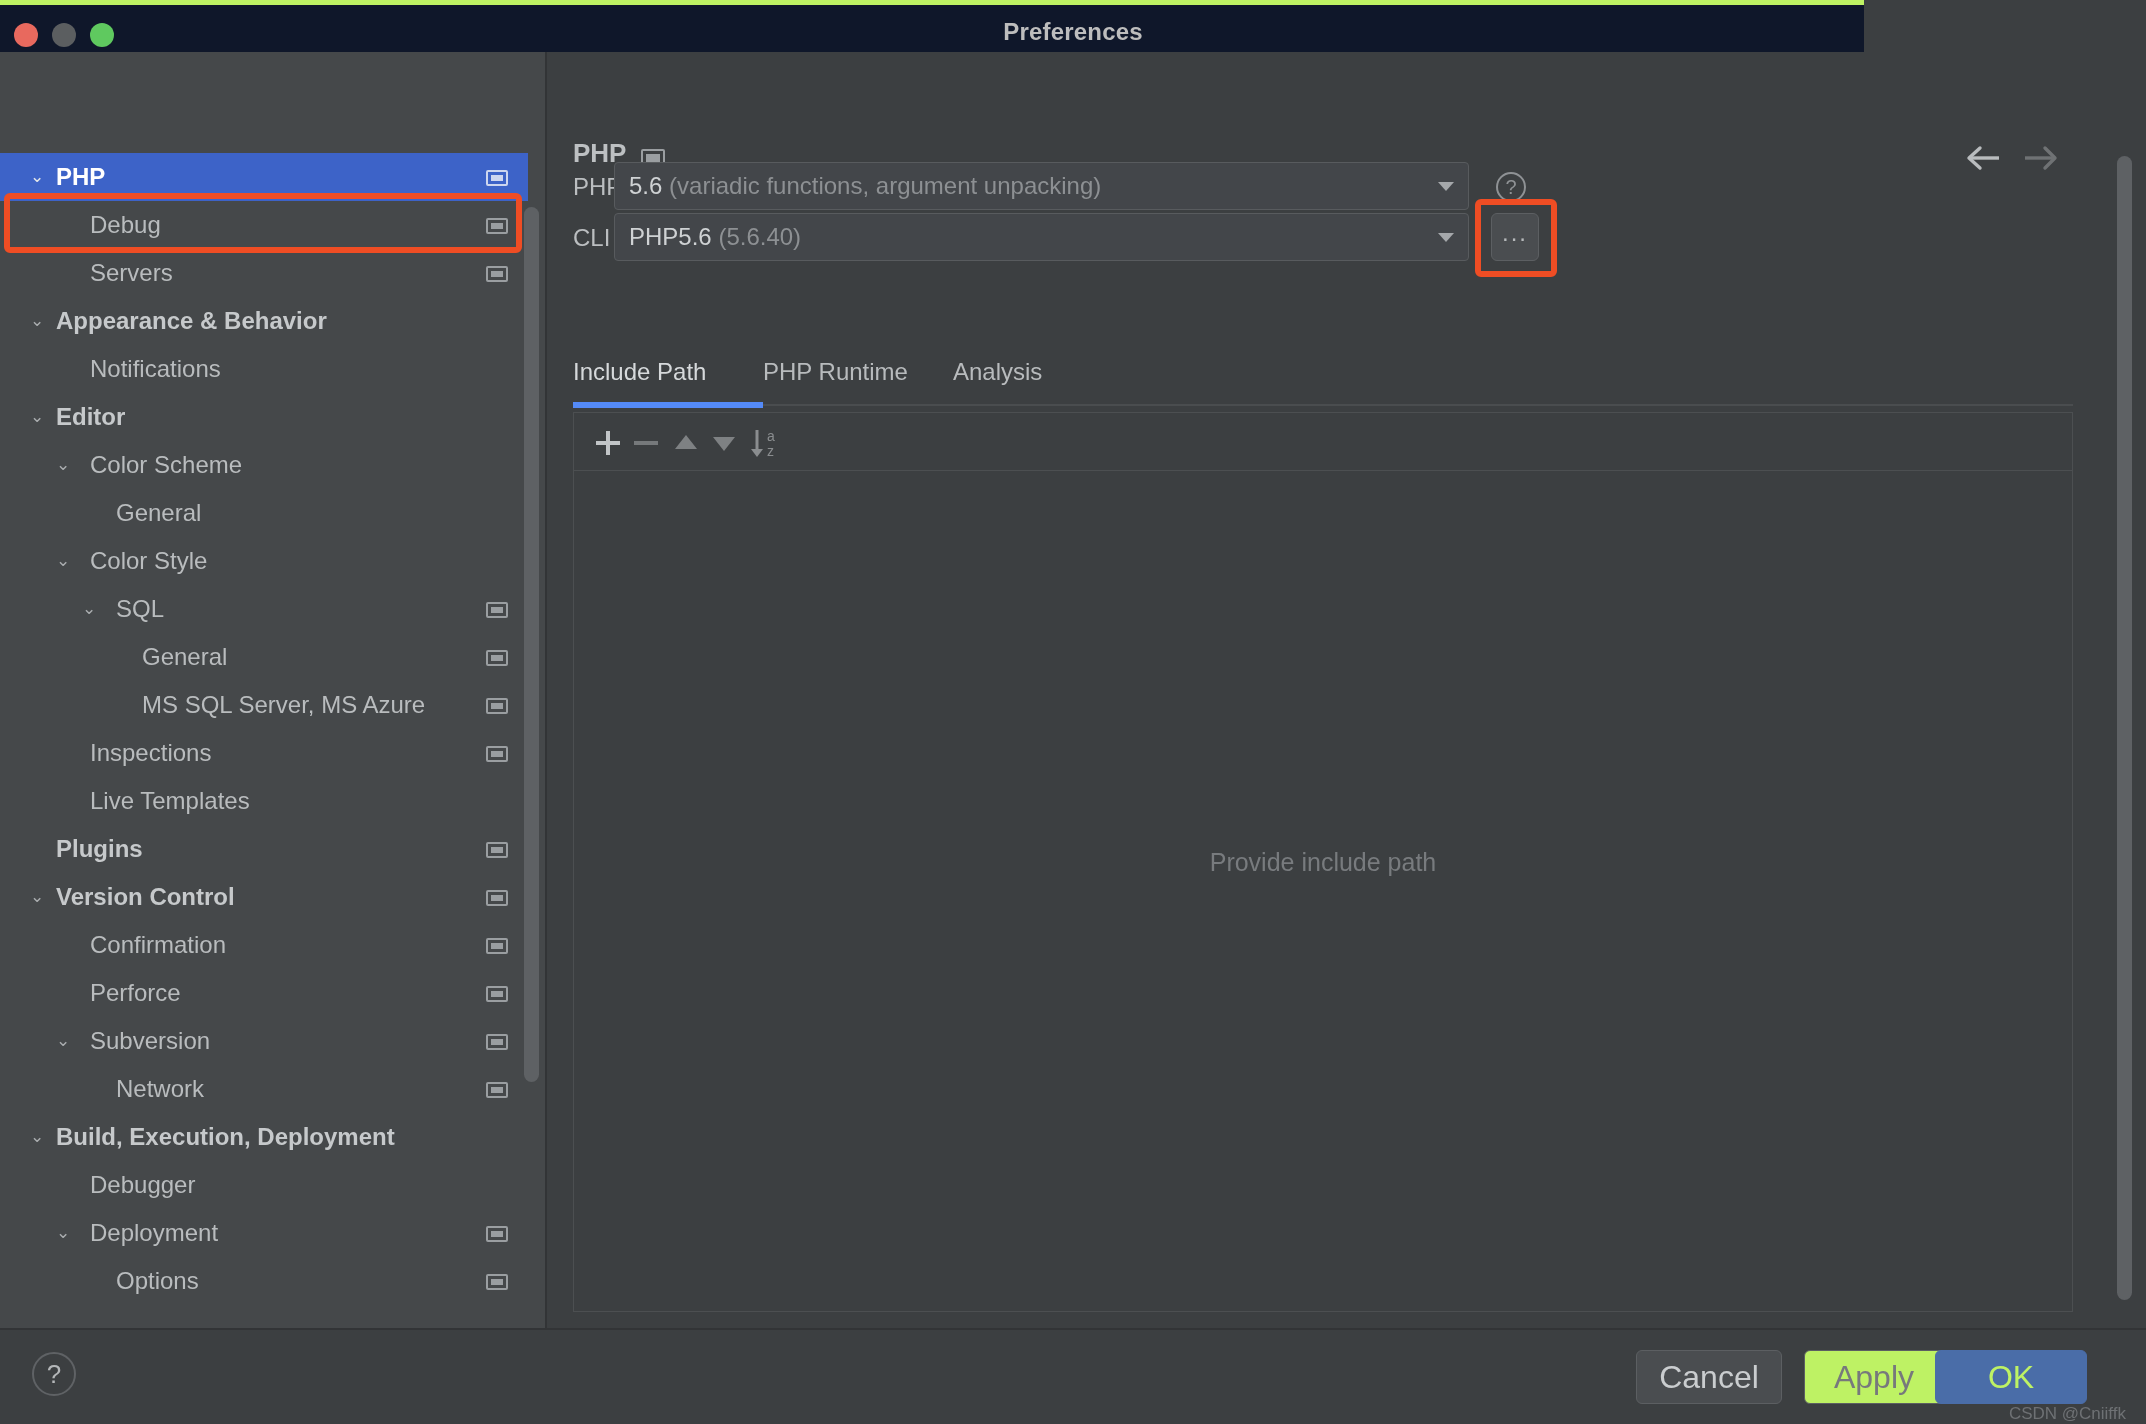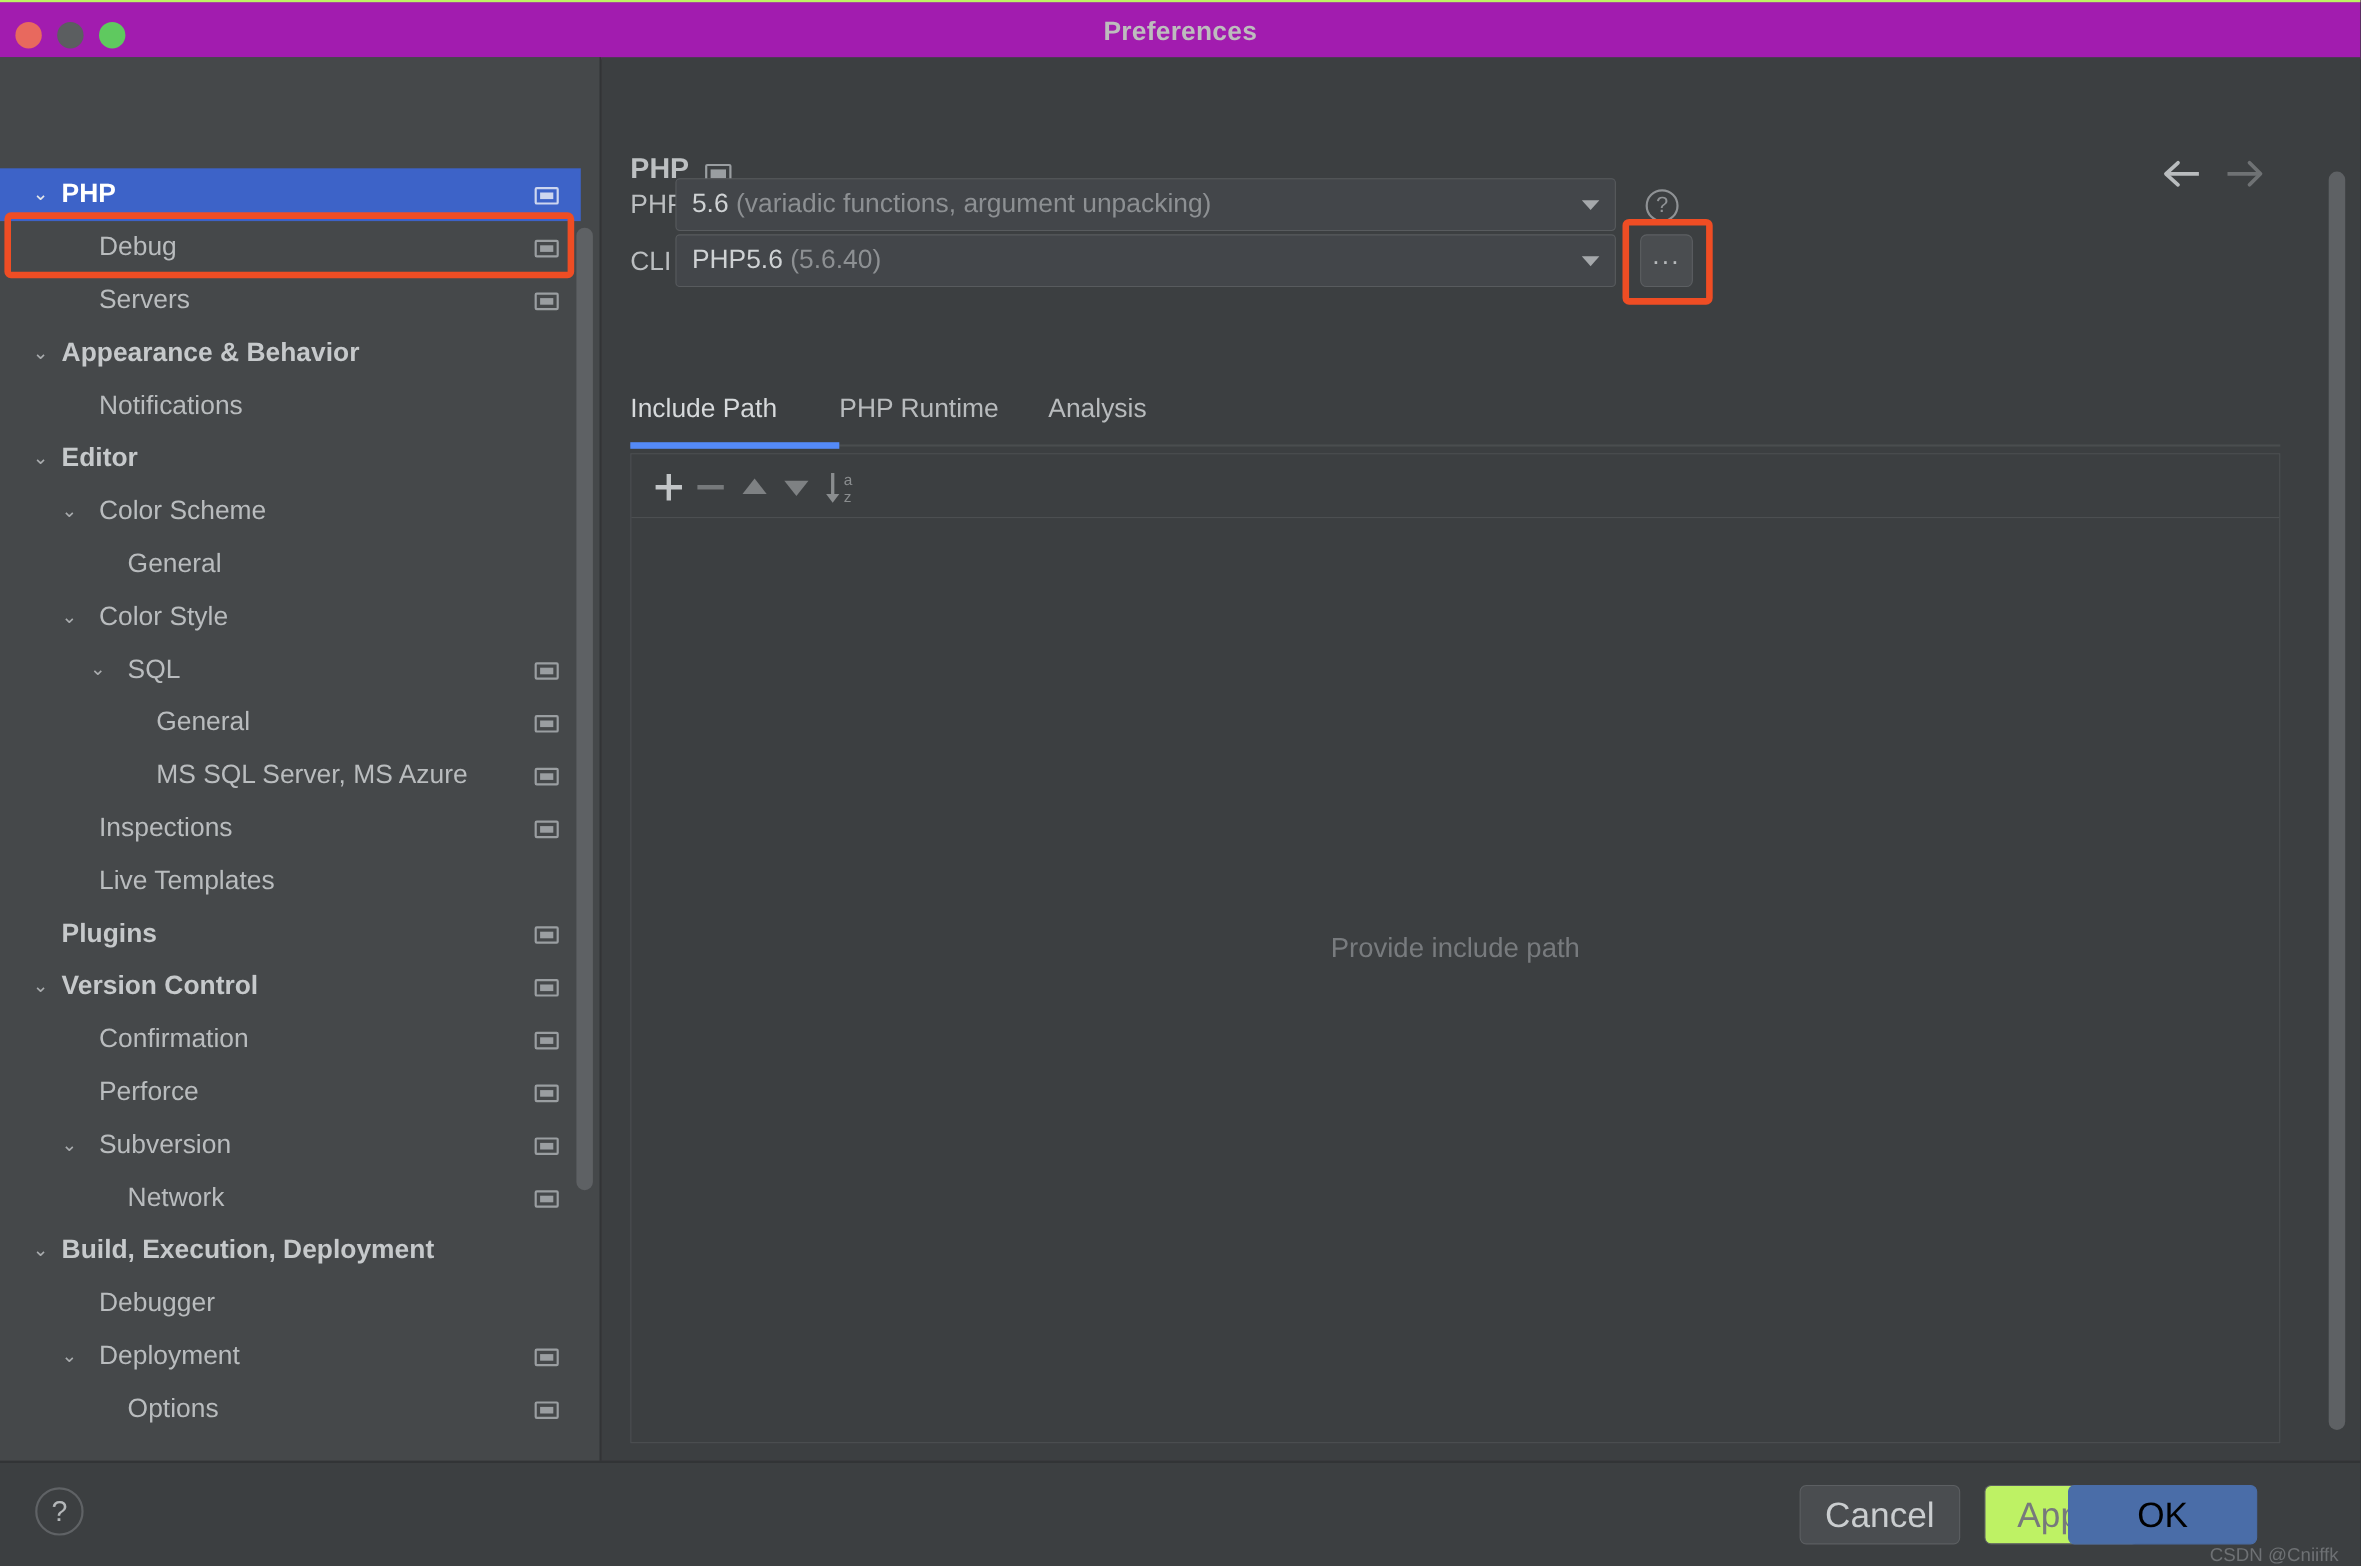--- a/index.html
+++ b/index.html
@@ -22,24 +22,24 @@
     height: 1424px;
     background: #3c3f41;
     box-sizing: border-box;
     overflow: hidden;
   }
 
   
   #titlebar {
     position: absolute;
     left: 0; top: 0;
-    width: 2146px;
+    width: 1864px;
     height: 52px;
-    background: #a21caf;
-    border-top: 2px solid #bef264;
+    background: #0f172a;
+    border-top: 5px solid #bef264;
   }
   #titlebar .title {
     position: absolute;
     left: 0; top: 13px;
     width: 2146px;
     text-align: center;
     font-size: 24px;
     font-weight: bold;
     color: #bdbdbd;
     letter-spacing: .2px;
@@ -431,24 +431,24 @@
     border: 1px solid #5c5f62;
     color: #cacdcf;
   }
   #btn-apply {
     left: 1804px; width: 140px;
     background: #bef264;
     border: 1px solid #5c5f62;
     color: #77797c;
   }
   #btn-ok {
-    left: 1880px; width: 172px;
+    left: 1935px; width: 152px;
     background: #4a6da8;
     border: 1px solid #4a6da8;
-    color: #000000;
+    color: #bef264;
   }
   #watermark {
     position: absolute;
     right: 20px; top: 74px;
     font-size: 17px;
     color: #6e7174;
     white-space: nowrap;
   }
 </style>
 </head>

